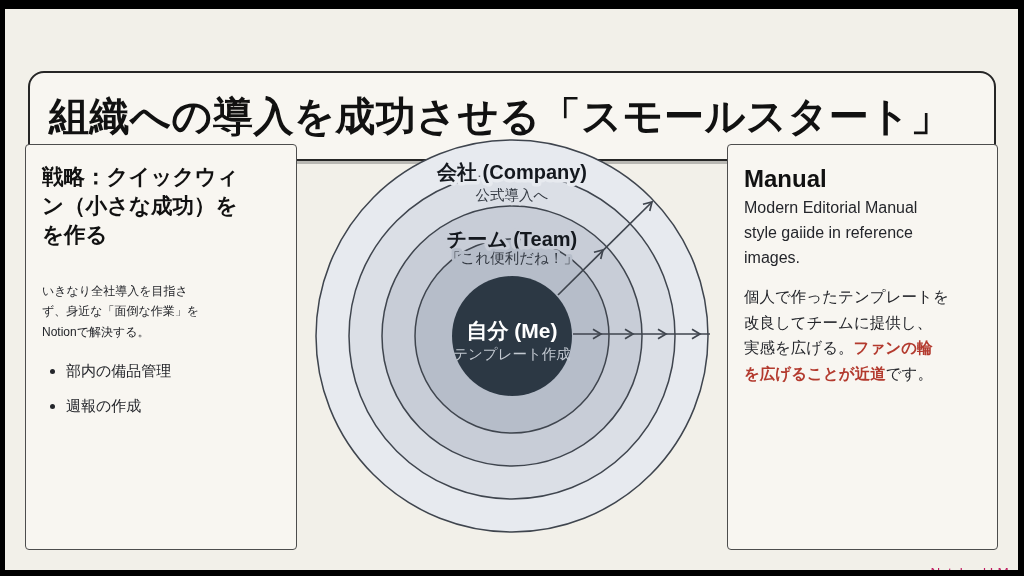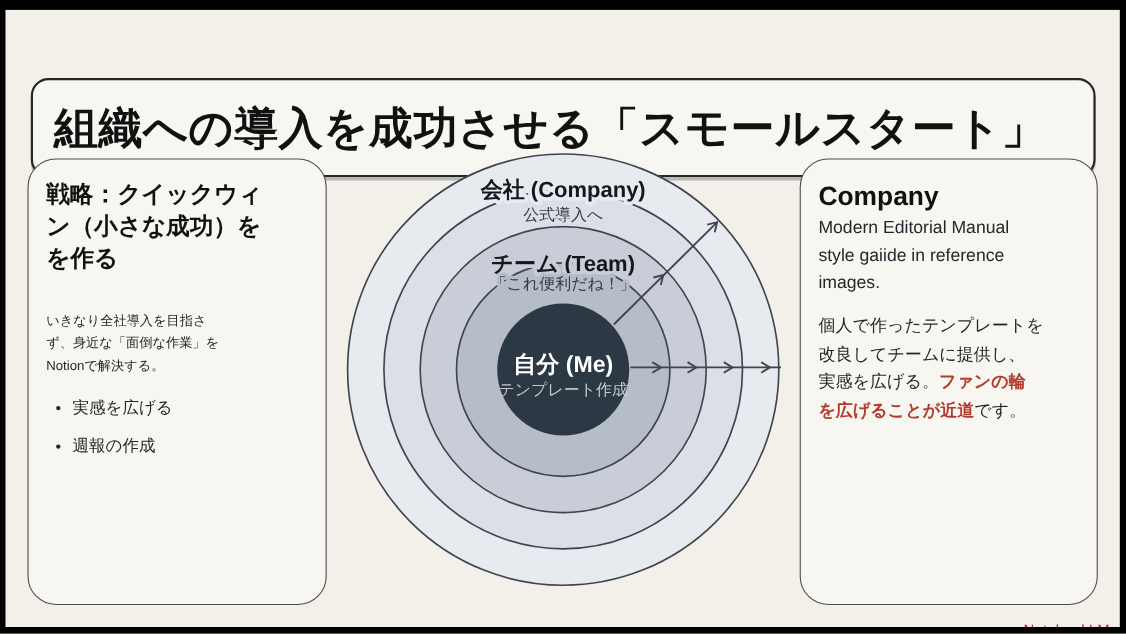--- a/index.html
+++ b/index.html
@@ -24,21 +24,21 @@
   }
   .banner h1 {
     margin:0; padding-left:19px; font-size:40px; font-weight:700;
     color:var(--text_dark,#111); white-space:nowrap; letter-spacing:0.5px;
   }
   
   .card {
     position:absolute; top:135px; height:406px;
     background:var(--panel_bg,#f8f6f1);
     border:1.5px solid var(--card_border,#4d4d4d);
-    border-radius:26px; box-sizing:border-box; padding:18px 16px;
+    border-radius:4px; box-sizing:border-box; padding:18px 16px;
   }
   .card.left { left:20px; width:272px; }
   .card.right { left:722px; width:271px; }
   .card h2 {
     margin:0; font-size:21.5px; line-height:1.36; font-weight:700;
     color:var(--text_dark,#111); white-space:pre-line;
   }
   .card.right h2 { font-size:24px; }
   .card .body {
     margin:30px 0 0; font-size:12px; line-height:1.72;
@@ -93,21 +93,21 @@
   </div>
 
   <div class="card left">
     <h2>戦略：クイックウィ
 ン（小さな成功）を
 を作る</h2>
     <p class="body">いきなり全社導入を目指さ
 ず、身近な「面倒な作業」を
 Notionで解決する。</p>
     <ul>
-      <li>実感を広げる</li>
+      <li>部内の備品管理</li>
       <li>週報の作成</li>
     </ul>
   </div>
 
   <svg class="diagram" width="410" height="420" viewBox="0 0 410 420">
 
     <circle class="ring" cx="202" cy="201" r="196" style="fill:var(--band_outer,#e7eaef)"></circle>
     <circle class="ring" cx="202" cy="201" r="163" style="fill:var(--band_2,#dbdfe6)"></circle>
     <circle class="ring" cx="202" cy="201" r="130" style="fill:var(--band_3,#c8cdd7)"></circle>
     <circle class="ring" cx="202" cy="201" r="97" style="fill:var(--band_4,#b6bdc9)"></circle>
@@ -139,21 +139,21 @@
     <text class="ring-sub" x="202" y="65" style="stroke:var(--band_2,#dbdfe6); stroke-width:6">公式導入へ</text>
 
     <text class="ring-label" x="202" y="111" style="stroke:var(--band_3,#c8cdd7); stroke-width:7">チーム (Team)</text>
     <text class="ring-sub" x="202" y="128" style="stroke:var(--band_4,#b6bdc9); stroke-width:6">「これ便利だね！」</text>
 
     <text class="core-label" x="202" y="203">自分 (Me)</text>
     <text class="core-sub" x="202" y="224">テンプレート作成</text>
   </svg>
 
   <div class="card right">
-    <h2>Company</h2>
+    <h2>Manual</h2>
     <p class="p1">Modern Editorial Manual
 style gaiide in reference
 images.</p>
     <p class="p2"><span>個人で作ったテンプレートを
 改良してチームに提供し、
 実感を広げる。</span><span class="red">ファンの輪
 を広げることが近道</span><span>です。</span></p>
   </div>
 
   <div class="footer">

